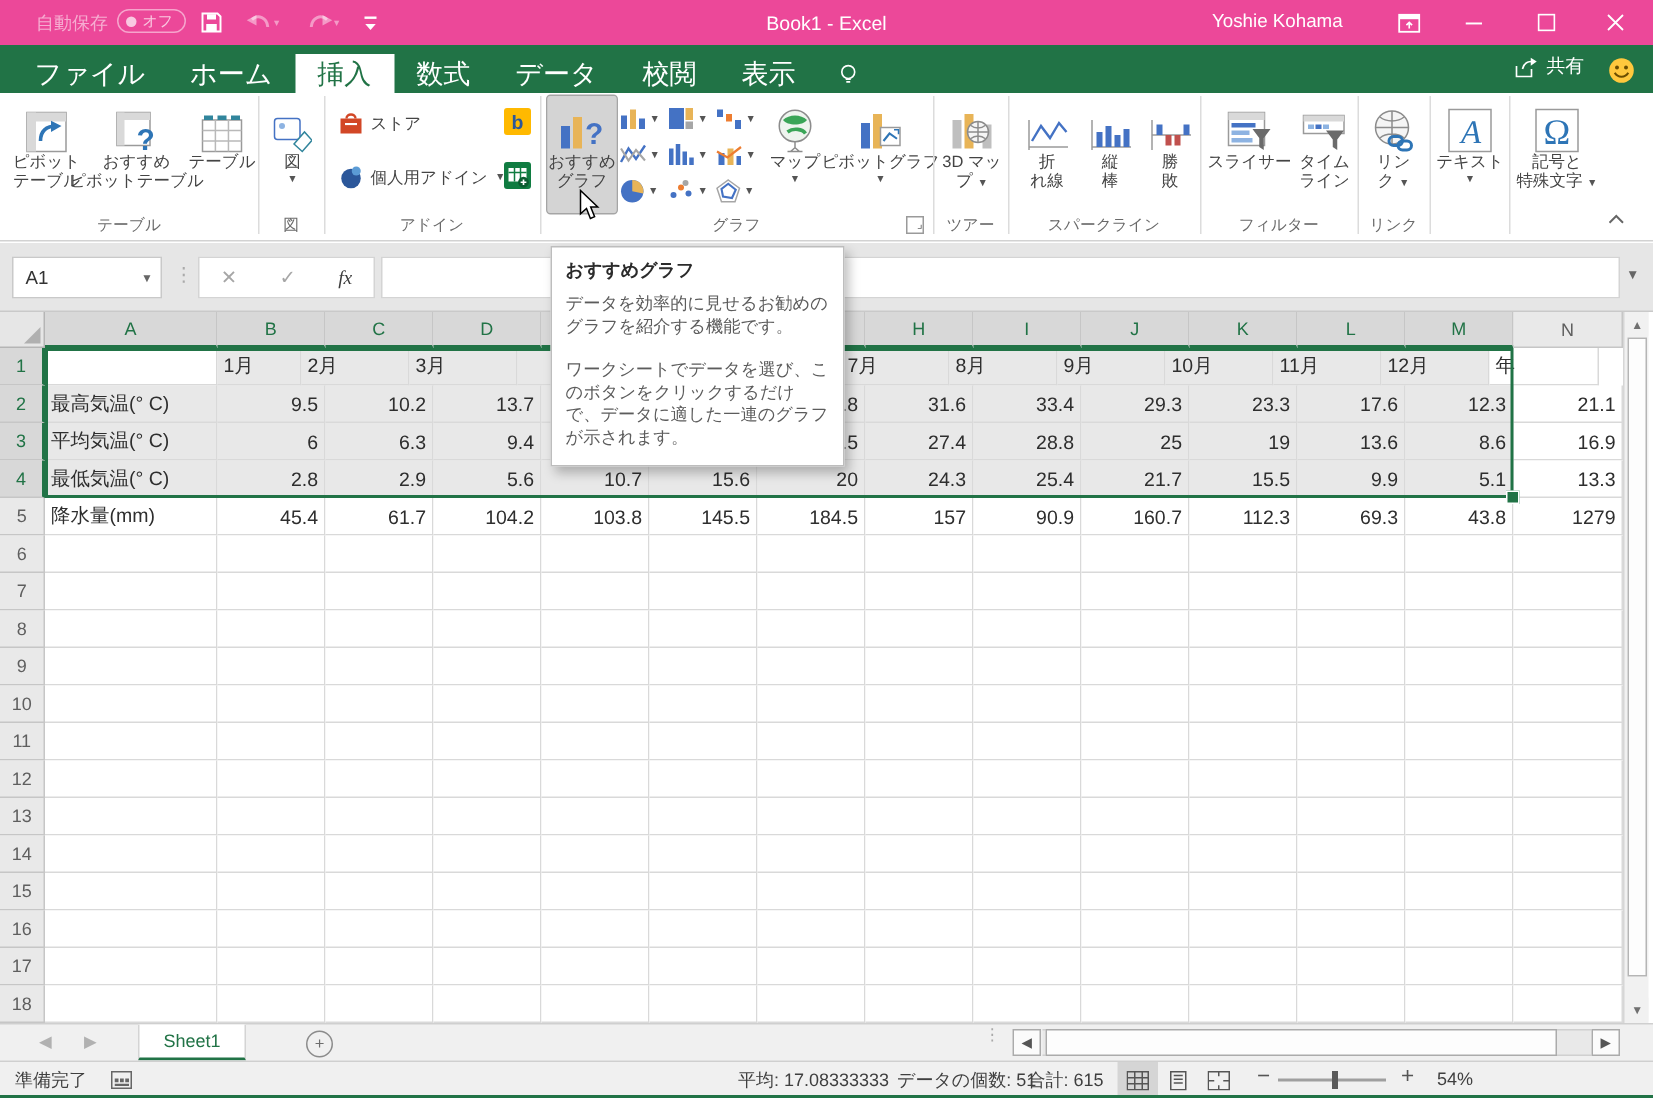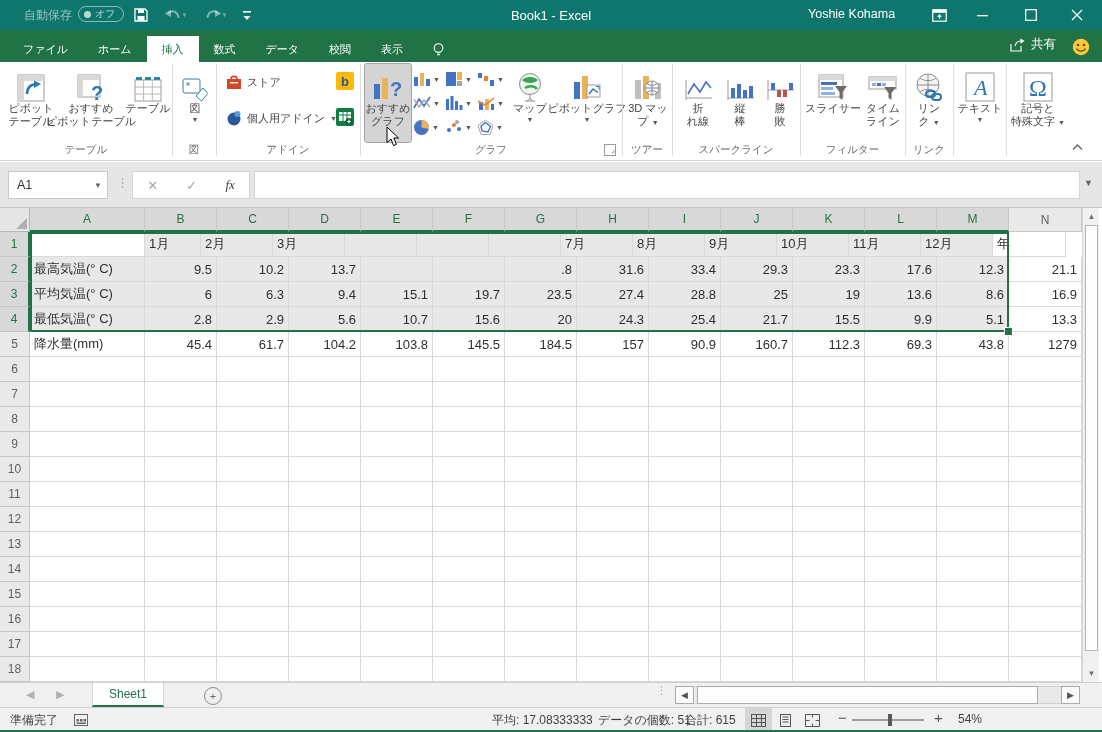--- a/index.html
+++ b/index.html
@@ -1,36 +1,36 @@
 <!DOCTYPE html>
 <html><head>
 <meta charset="utf-8">
 <style>
   html,body{margin:0;padding:0;background:#888;}
   .app{position:relative;width:1102px;height:732px;overflow:hidden;background:#fff;
        font-family:"Liberation Sans","DejaVu Sans",sans-serif;-webkit-font-smoothing:antialiased;}
   .abs{position:absolute;}
 
   
-  .titlebar{position:absolute;left:0;top:0;width:1102px;height:30px;background:#0f766e;color:#fff;}
+  .titlebar{position:absolute;left:0;top:0;width:1102px;height:30px;background:#ec4899;color:#fff;}
   .autosave{position:absolute;left:24px;top:7px;font-size:12px;color:rgba(255,255,255,.55);}
   .as-pill{position:absolute;left:78px;top:6px;width:46px;height:16px;border:1px solid rgba(255,255,255,.5);
            border-radius:9px;display:flex;align-items:center;gap:4px;padding-left:5px;box-sizing:border-box;}
   .as-dot{width:7px;height:7px;border-radius:50%;background:rgba(255,255,255,.7);}
   .as-txt{font-size:10px;color:rgba(255,255,255,.7);}
   .qicon{position:absolute;top:4px;width:26px;height:22px;display:flex;align-items:center;justify-content:center;}
   .title{position:absolute;left:0;top:0;width:1102px;height:30px;display:flex;align-items:center;justify-content:center;
          font-size:13px;color:#fff;pointer-events:none;}
   .user{position:absolute;left:808px;top:7px;font-size:12.5px;color:#fff;}
   .winbtn{position:absolute;top:0;width:34px;height:30px;display:flex;align-items:center;justify-content:center;
           color:#fff;font-size:13px;}
 
   
   .tabrow{position:absolute;left:0;top:30px;width:1102px;height:32px;background:#217346;display:flex;align-items:flex-end;padding-left:8px;box-sizing:border-box;}
-  .mtab{height:26px;line-height:26px;padding:0 15px;font-size:11px;color:#fff;}
+  .mtab{height:26px;line-height:26px;padding:0 15px;font-size:18px;color:#fff;}
   .mtab.active{background:#fff;color:#217346;}
   .tellme{display:flex;align-items:center;gap:6px;height:26px;margin-left:14px;font-size:12px;color:#fff;}
   .share{position:absolute;right:46px;top:36px;display:flex;align-items:center;gap:5px;color:#fff;font-size:12.5px;}
   .smiley{position:absolute;right:12px;top:38px;}
 
   
   .ribbon{position:absolute;left:0;top:62px;width:1102px;height:99px;background:#fff;border-bottom:1px solid #d2d2d2;box-sizing:border-box;}
   .sep{position:absolute;top:2px;height:92px;width:1px;background:#dcdcdc;}
   .glabel{position:absolute;top:81px;height:14px;font-size:10.5px;color:#6a6a6a;text-align:center;}
   .rbtn{position:absolute;top:2px;height:78px;display:flex;flex-direction:column;align-items:center;border-radius:2px;}
@@ -891,20 +891,25 @@
       </div>
     <div class="range-border"></div>
     <div class="fill-handle"></div>
     <div class="vscroll">
       <div class="varrow" style="top:0;">▲</div>
       <div class="vthumb"></div>
       <div class="varrow" style="top:457px;">▼</div>
     </div>
   </div>
 
+  <div class="tooltip">
+    <div class="tt-title">おすすめグラフ</div>
+    <p class="tt-body">データを効率的に見せるお勧めのグラフを紹介する機能です。</p>
+    <p class="tt-body">ワークシートでデータを選び、このボタンをクリックするだけで、データに適した一連のグラフが示されます。</p>
+  </div>
 
   <div class="tabsbar">
     <span class="snav" style="left:26px;">◀</span>
     <span class="snav" style="left:56px;">▶</span>
     <div class="sheettab">
       <span>Sheet1</span>
     </div>
     <div class="addsheet">+</div>
     <div class="hs-handle">⋮</div>
     <div class="harrow" style="left:675px;">◀</div>

